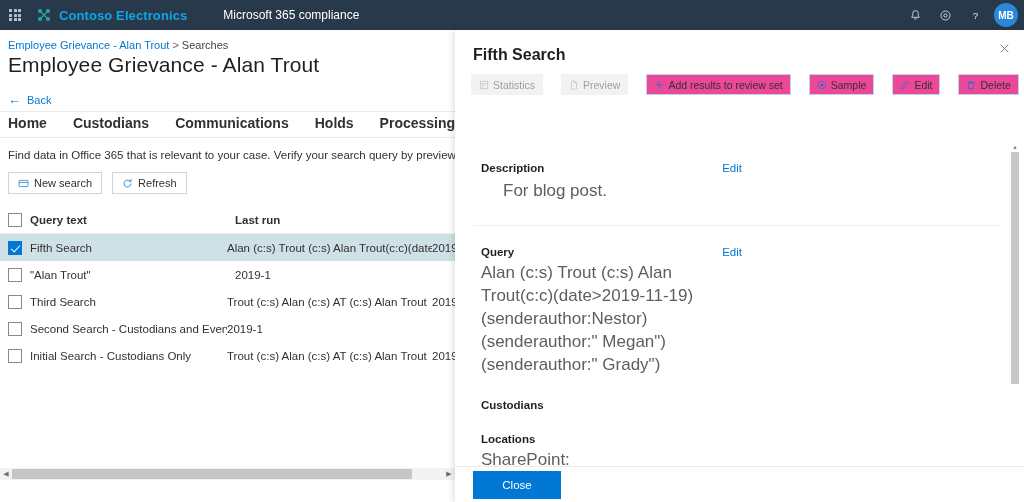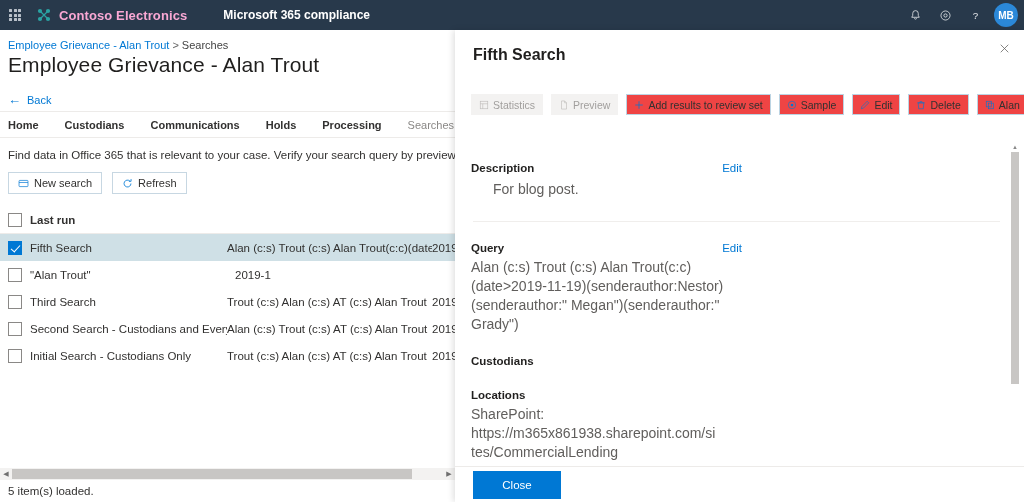--- a/index.html
+++ b/index.html
@@ -29,24 +29,24 @@
   .waffle-grid {
     display: grid;
     grid-template-columns: repeat(3, 3px);
     grid-template-rows: repeat(3, 3px);
     gap: 1.5px;
   }
   .waffle-grid i { background: #b9c1ca; border-radius: 0.5px; display: block; width:3px; height:3px;}
   .brand-logo { margin-left: 6px; display:flex; align-items:center; }
   .brand-name {
     margin-left: 7px; font-size: 13px; font-weight: 600; letter-spacing: .1px;
-    color: #f9a8d4; white-space: nowrap;
+    color: #0ea5e9; white-space: nowrap;
   }
   .app-name {
-    margin-left: 36px; font-size: 12px; font-weight: 700;
+    margin-left: 36px; font-size: 12px; font-weight: 400;
     color: #ffffff; white-space: nowrap;
   }
   .header-right {
     margin-left: auto; display: flex; align-items: center; height: 30px;
   }
   .hdr-icon {
     width: 30px; height: 30px; display: flex; align-items: center; justify-content: center;
     color: #e8eaed; cursor: pointer;
   }
   .hdr-icon svg { display:block; }
@@ -97,21 +97,21 @@
 
   
   .tabs {
     display: flex; align-items: flex-end;
     height: 26px;
     padding-left: 8px;
     border-bottom: 1px solid #edebe9;
     gap: 0;
   }
   .tab {
-    font-size: 11px;
+    font-size: 14px;
     font-weight: 600;
     color: #323130;
     padding: 0 14px 6px 0;
     margin-right: 12px;
     cursor: pointer;
     white-space: nowrap;
   }
   .tab.selected { color: #8a8886; font-weight: 400; }
 
   .hint-text {
@@ -224,28 +224,28 @@
     position: absolute; top: 8px; right: 10px;
     width: 20px; height: 20px;
     display: flex; align-items: center; justify-content: center;
     color: #605e5c; cursor: pointer;
   }
   .panel-title {
     padding: 16px 0 0 18px;
     font-size: 16px; font-weight: 600; color: #201f1e;
   }
   .panel-toolbar {
-    margin-top: 30px;
+    margin-top: 10px;
     padding-left: 16px;
-    display: flex; gap: 8px; align-items: center;
+    display: flex; gap: 18px; align-items: center;
   }
   .pbtn {
     height: 21px;
     border: 1px solid #bcd4e3;
-    background: #ef4444;
+    background: #ec4899;
     font-size: 10.5px;
     color: #323130;
     display: inline-flex; align-items: center; gap: 4px;
     padding: 0 7px;
     cursor: pointer;
     white-space: nowrap;
   }
   .pbtn .ic { color: #0078d4; display: flex; align-items: center; }
   .pbtn.disabled {
     border-color: transparent;
@@ -275,31 +275,31 @@
     cursor: pointer;
   }
   .pscroll .parrow {
     position:absolute; left:1px; width:8px; height:10px;
     display:flex; align-items:center; justify-content:center;
     font-size:6px; color:#888; cursor:pointer;
   }
   .pscroll .parrow.up { top:0; }
   .pscroll .parrow.down { bottom:0; }
 
-  .section { padding: 0 24px 0 16px; }
+  .section { padding: 0 24px 0 26px; }
   .sec-head {
     display: flex; align-items: baseline; justify-content: space-between;
     font-size: 11.5px; font-weight: 600; color: #201f1e;
   }
   .sec-head .edit-link {
     font-size: 11.5px; font-weight: 400; color: #0078d4; cursor: pointer;
     margin-right: 258px;
   }
   .sec-body {
-    font-size: 14px; color: #605e5c;
+    font-size: 17px; color: #605e5c;
     margin-top: 6px;
     line-height: 1.35;
     max-width: 265px;
     word-wrap: break-word;
   }
   .sec-body.indent { padding-left: 22px; }
   .divider { border-bottom: 1px solid #f0eeec; margin: 0 24px 0 18px; }
 
   .panel-footer {
     position: absolute;
@@ -419,20 +419,21 @@
       </span>
       <span>Refresh</span>
     </div>
   </div>
 
   <div class="tbl">
     <div class="tbl-head">
       <div class="col-check">
           <span class="chk"></span>
         </div>
+      <div class="col-query">Query text</div>
       <div class="col-lastrun">Last run</div>
     </div>
 
     <div class="tbl-row selected">
       <div class="col-check">
           <span class="chk checked"></span>
         </div>
       <div class="col-name">Fifth Search</div>
       <div class="col-query">Alan (c:s) Trout (c:s) Alan Trout(c:c)(date&gt;2019-11...</div>
       <div class="col-lastrun">2019-1</div>
@@ -453,42 +454,40 @@
       <div class="col-name">Third Search</div>
       <div class="col-query">Trout (c:s) Alan (c:s) AT (c:s) Alan Trout</div>
       <div class="col-lastrun">2019-1</div>
     </div>
 
     <div class="tbl-row">
       <div class="col-check">
           <span class="chk"></span>
         </div>
       <div class="col-name">Second Search - Custodians and Everything Else</div>
-      <div class="col-query">Alan (c:s) Trout (c:s) AT (c:s) Alan Trout</div>
       <div class="col-lastrun">2019-1</div>
     </div>
 
     <div class="tbl-row">
       <div class="col-check">
           <span class="chk"></span>
         </div>
       <div class="col-name">Initial Search - Custodians Only</div>
       <div class="col-query">Trout (c:s) Alan (c:s) AT (c:s) Alan Trout</div>
       <div class="col-lastrun">2019-1</div>
     </div>
   </div>
 
   <div class="hscroll">
     <div class="arrow-l">◀</div>
     <div class="track"></div>
     <div class="thumb"></div>
     <div class="arrow-r">▶</div>
   </div>
 
-  <div class="statusbar">5 item(s) loaded.</div>
 </div>
 
 <div id="panel">
   <div class="panel-close">
     <svg width="11" height="11" viewBox="0 0 16 16">
         <path d="M2.5 2.5 L13.5 13.5 M13.5 2.5 L2.5 13.5" stroke="currentColor" stroke-width="1.1" fill="none"></path>
       </svg>
   </div>
 
   <div class="panel-title">Fifth Search</div>

